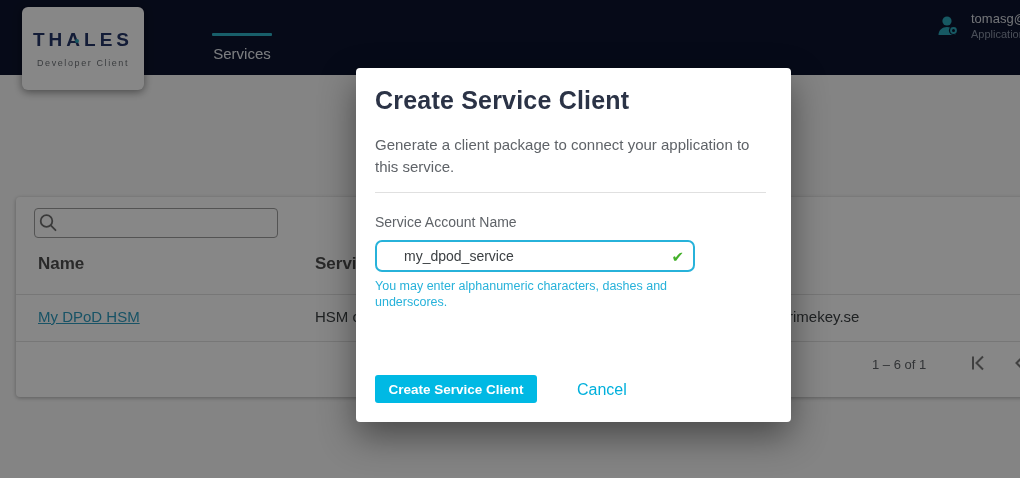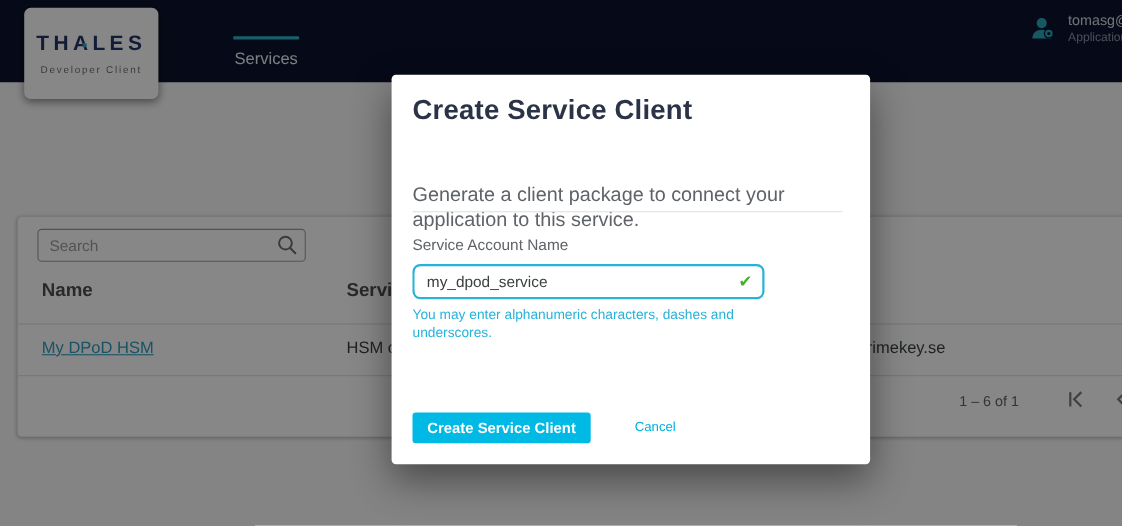--- a/index.html
+++ b/index.html
@@ -78,45 +78,46 @@
 
   
   .backdrop { position:absolute; left:0; top:0; width:1020px; height:478px; background:rgba(0,0,0,0.47); z-index:5; }
 
   .modal {
     position:absolute; left:356px; top:68px; width:435px; height:354px;
     background:#ffffff; border-radius:4px; z-index:10;
     box-shadow:0 14px 36px rgba(0,0,0,.45);
   }
   .modal-title { position:absolute; left:19px; top:18px; font-size:25px; font-weight:600; color:#2b3346; letter-spacing:.2px; }
-  .modal-desc { position:absolute; left:19px; top:66px; width:395px; font-size:18px; line-height:22px; color:#5f6368;margin-top:32px; }
+  .modal-desc { position:absolute; left:19px; top:66px; width:395px; font-size:15px; line-height:22px; color:#5f6368; }
   .modal-divider { position:absolute; left:19px; top:124px; width:391px; height:1px; background:#e0e0e0; }
   .field-label { position:absolute; left:19px; top:146px; font-size:14px; color:#5f6368; }
   .field-wrap {
     position:absolute; left:19px; top:172px; width:320px; height:32px;
     border:2px solid #27b2da; border-radius:7px; background:#fff;
     display:flex; align-items:center;
   }
   .field-input {
     border:none; outline:none; flex:1; padding:0 4px 0 11px;
     font-size:14px; color:#3c4043;
     font-family:"Liberation Sans","DejaVu Sans",sans-serif;
+    margin-left:16px;
   }
   .check-icon { flex:0 0 auto; margin-right:9px; color:#43b02a; font-size:15px; font-weight:bold; line-height:1; }
   .helper-text { position:absolute; left:19px; top:210px; width:302px; font-size:12.5px; line-height:16px; color:#27b2da; }
 
   .primary-btn {
     position:absolute; left:19px; top:307px; width:162px; height:28px;
     background:#00b9e4; color:#ffffff; border:none; border-radius:3px;
     font-size:13.5px; font-weight:bold; cursor:pointer;
     font-family:"Liberation Sans","DejaVu Sans",sans-serif;
   }
   .cancel-btn {
     position:absolute; left:221px; top:313px; background:none; border:none;
-    color:#00b0dc; font-size:12px; cursor:pointer;
+    color:#00b0dc; font-size:16px; cursor:pointer;
     font-family:"Liberation Sans","DejaVu Sans",sans-serif;
   }
   svg { display:block; }
 </style>
 </head>
 <body>
 
 <div class="navbar">
   <div class="nav-tab active tab-services">
     <div class="indicator"></div>
@@ -153,21 +154,20 @@
     <span>My Services</span>
     <div class="active-underline"></div>
   </div>
   <div class="page-tab inactive">
     <span>Add New Service</span>
   </div>
 
   <div class="card">
 
     <div class="search-box">
-      <input class="search-input" type="text" placeholder="Search" style="">
       <span class="search-icon">
         <svg width="26" height="26" viewBox="0 0 26 26">
           <circle cx="11.5" cy="11" r="5.8" fill="none" stroke="#6f6f6f" stroke-width="1.8"></circle>
           <line x1="15.8" y1="15.4" x2="20.5" y2="20.2" stroke="#6f6f6f" stroke-width="1.8" stroke-linecap="round"></line>
         </svg>
       </span>
     </div>
 
     <div class="col-header col-name">Name</div>
     <div class="col-header col-service">Service</div>

